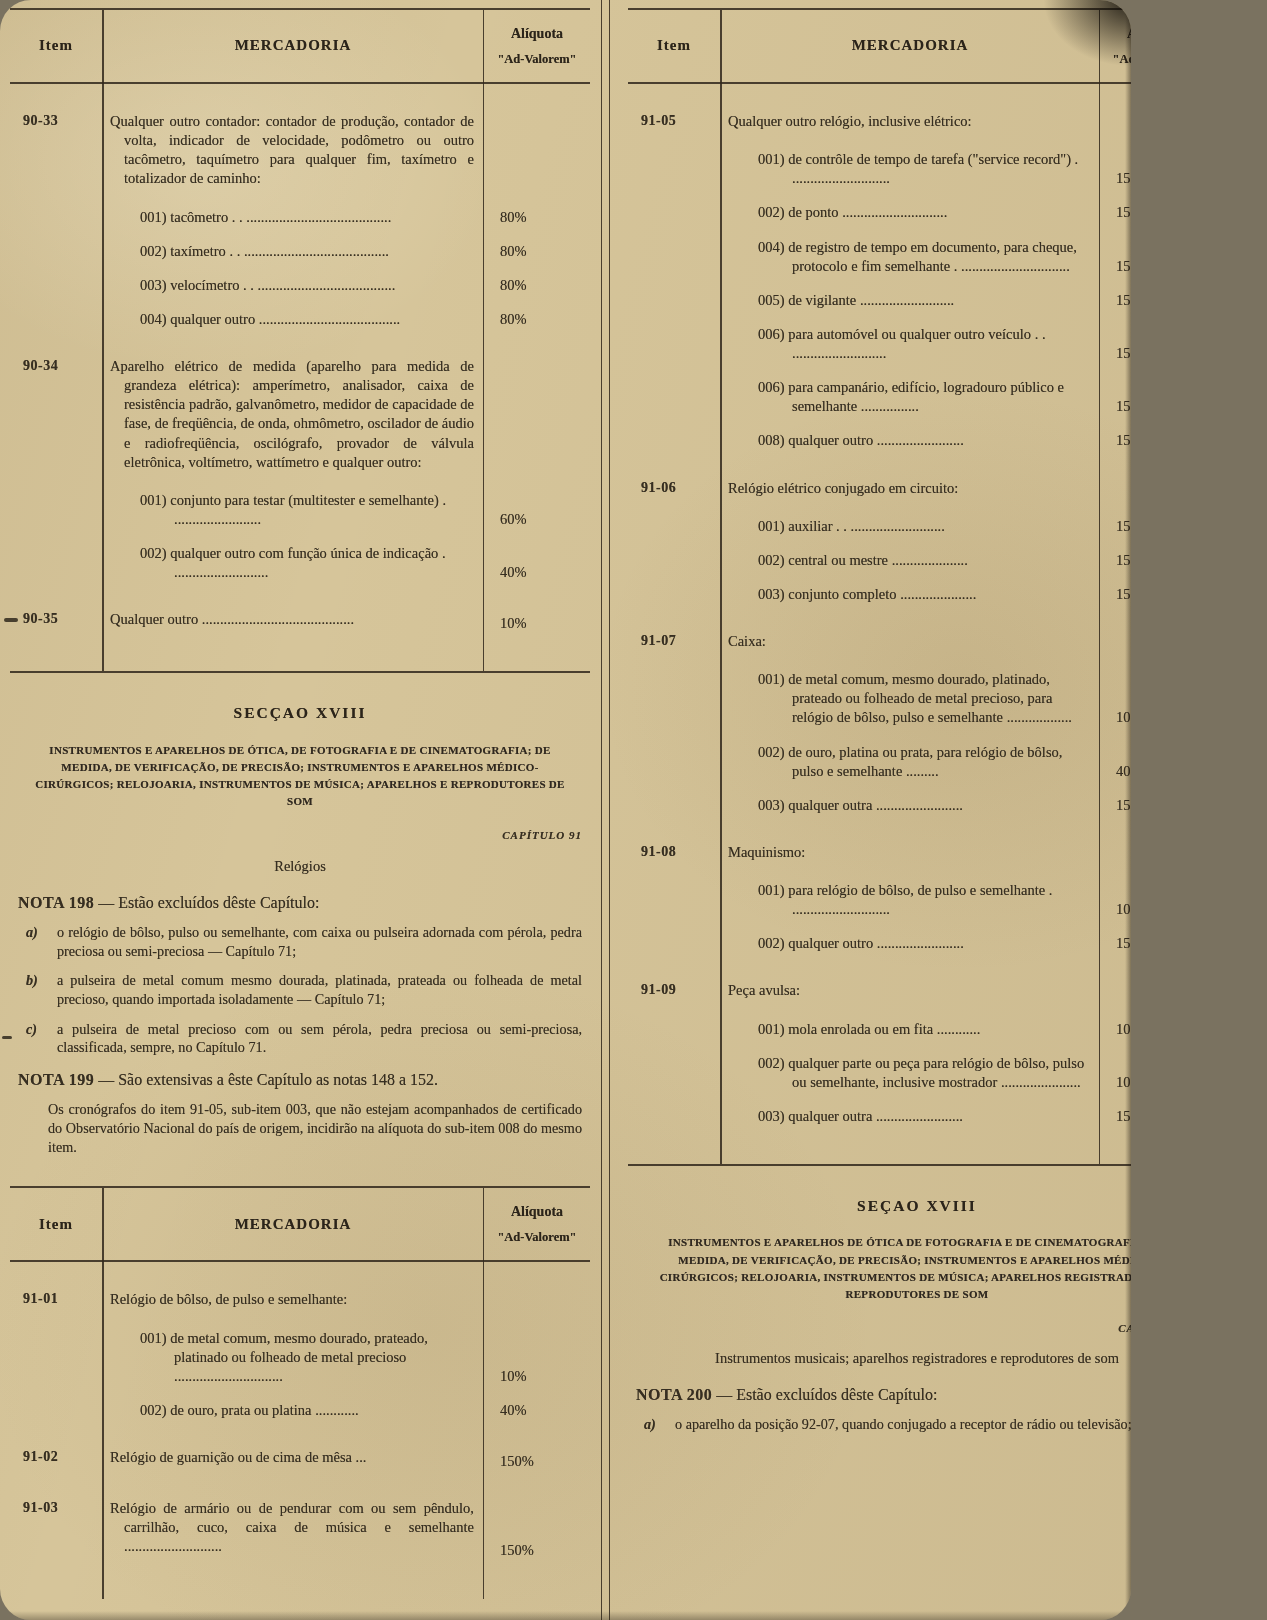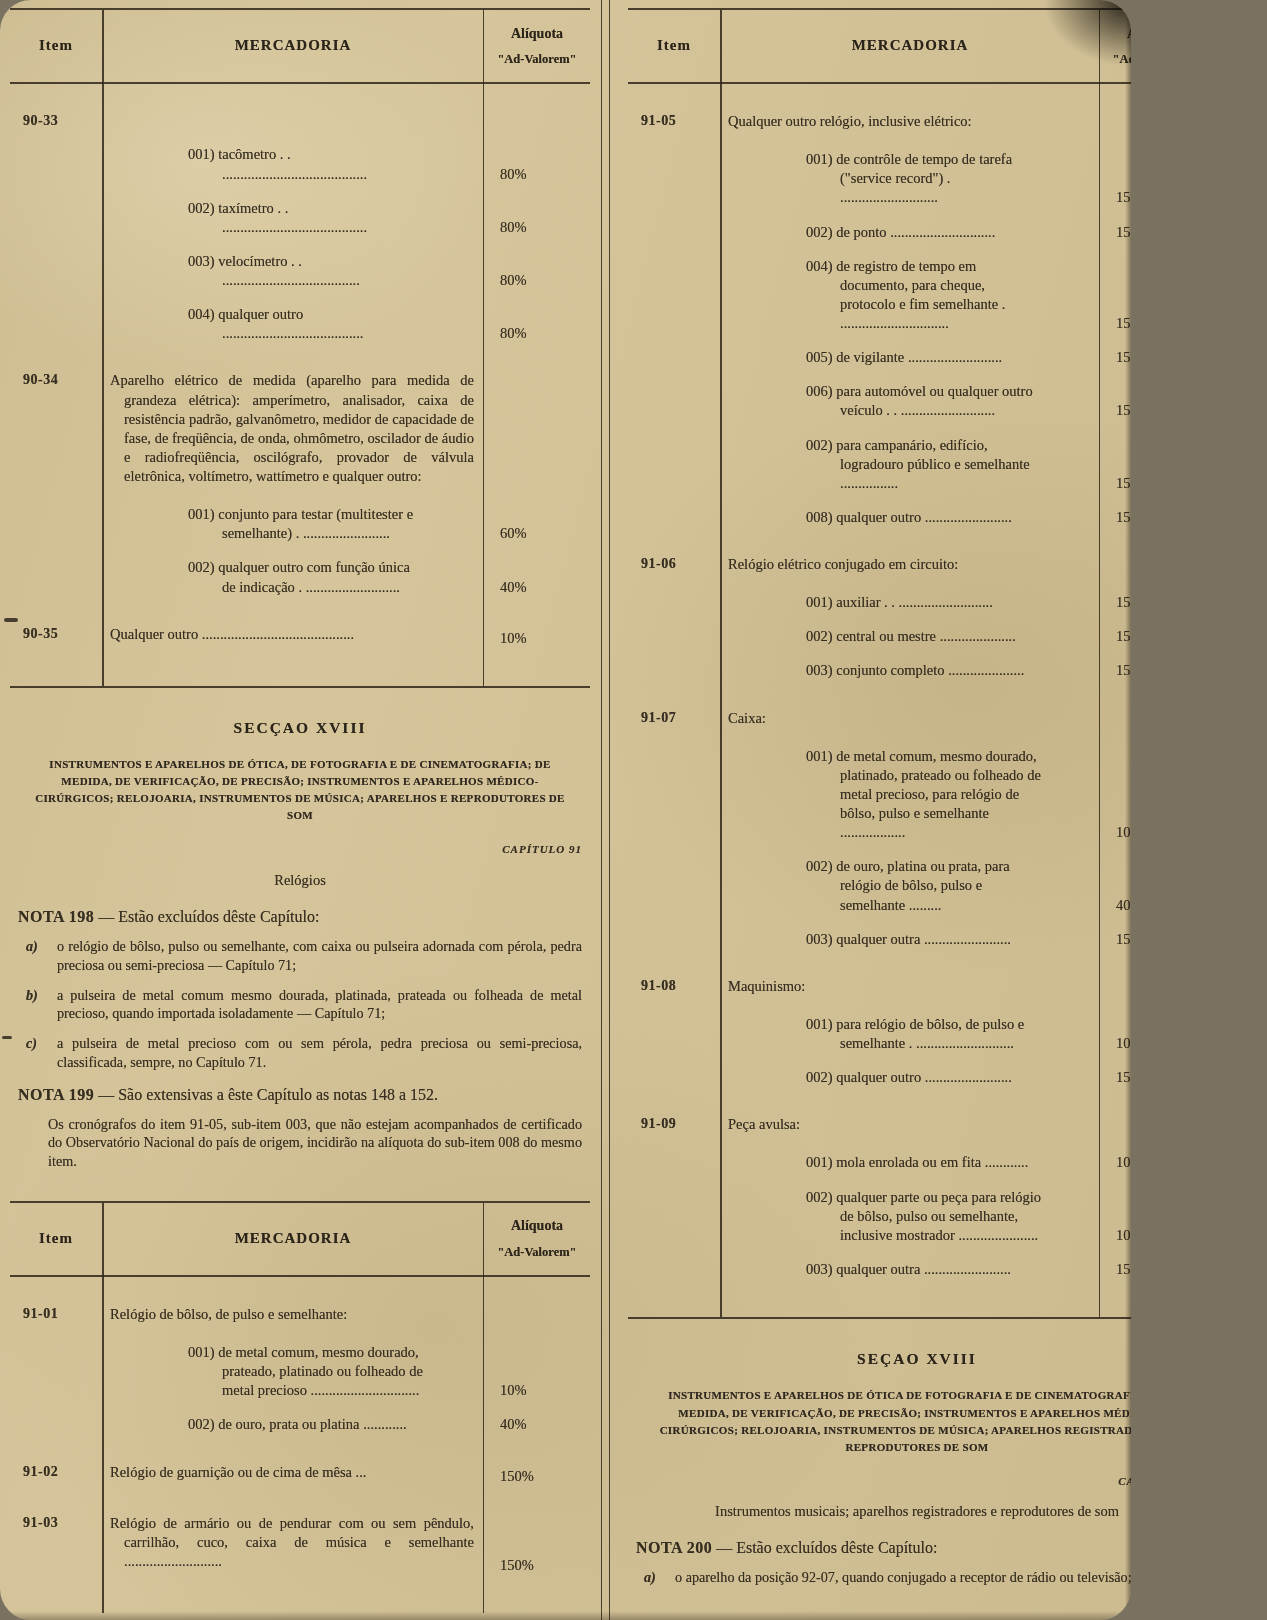--- a/index.html
+++ b/index.html
@@ -35,21 +35,21 @@
   .vline-1{left:92px;}
   .vline-2{right:106px;}
   .t-header{display:grid;grid-template-columns:92px 1fr 106px;align-items:center;
     min-height:74px;border-bottom:2px solid var(--rule);padding:8px 0;}
   .h-item,.h-merc{text-align:center;font-weight:700;font-size:15px;letter-spacing:1px;color:#2b241a;}
   .h-rate{text-align:center;color:#2b241a;}
   .h-rate-1{font-weight:700;font-size:14px;}
   .h-rate-2{font-weight:700;font-size:12.5px;margin-top:8px;}
   .t-body{padding-top:28px;padding-bottom:10px;}
   .row{display:grid;grid-template-columns:92px 1fr 106px;align-items:start;}
-  .row.sub{margin-top:15px;gap:48px;}
+  .row.sub{margin-top:15px;}
   .entry{margin-bottom:28px;}
   .c-item{padding-left:13px;font-weight:700;font-size:14px;letter-spacing:.5px;}
   .c-merc{padding:0 10px 0 8px;}
   .desc{text-align:justify;padding-left:22px;text-indent:-14px;margin-bottom:4px;}
   .subtext{padding-left:72px;text-indent:-34px;overflow-wrap:anywhere;}
   .c-rate{align-self:end;padding-left:16px;white-space:nowrap;}
   
   .section-block{margin:30px 8px 30px;}
   .sec-title{text-align:center;font-weight:700;font-size:15.5px;letter-spacing:2px;margin:16px 0 18px;color:#2b241a;}
   .sec-caps{text-align:center;font-weight:700;font-size:11px;line-height:1.55;letter-spacing:.3px;margin:0 16px 18px;color:#2f2820;}
@@ -85,20 +85,21 @@
           <div class="h-merc">MERCADORIA</div>
           <div class="h-rate">
             <div class="h-rate-1">Alíquota</div>
             <div class="h-rate-2">"Ad-Valorem"</div>
           </div>
         </div>
         <div class="t-body">
           <div class="entry">
             <div class="row main">
               <div class="c-item">90-33</div>
+              <div class="c-merc desc">Qualquer outro contador: contador de produção, contador de volta, indicador de velocidade, podômetro ou outro tacômetro, taquímetro para qualquer fim, taxímetro e totalizador de caminho:</div>
               <div class="c-rate"></div>
             </div>
             <div class="row sub">
               <div class="c-item"></div>
               <div class="c-merc subtext">001) tacômetro . . ........................................</div>
               <div class="c-rate">80%</div>
             </div>
             <div class="row sub">
               <div class="c-item"></div>
               <div class="c-merc subtext">002) taxímetro . . ........................................</div>
@@ -248,21 +249,21 @@
               <div class="c-merc subtext">005) de vigilante ..........................</div>
               <div class="c-rate">150%</div>
             </div>
             <div class="row sub">
               <div class="c-item"></div>
               <div class="c-merc subtext">006) para automóvel ou qualquer outro veículo . . ..........................</div>
               <div class="c-rate">150%</div>
             </div>
             <div class="row sub">
               <div class="c-item"></div>
-              <div class="c-merc subtext">002) para campanário, edifício, logradouro público e semelhante ................</div>
+              <div class="c-merc subtext">006) para campanário, edifício, logradouro público e semelhante ................</div>
               <div class="c-rate">150%</div>
             </div>
             <div class="row sub">
               <div class="c-item"></div>
               <div class="c-merc subtext">008) qualquer outro ........................</div>
               <div class="c-rate">150%</div>
             </div>
           </div>
           <div class="entry">
             <div class="row main">

